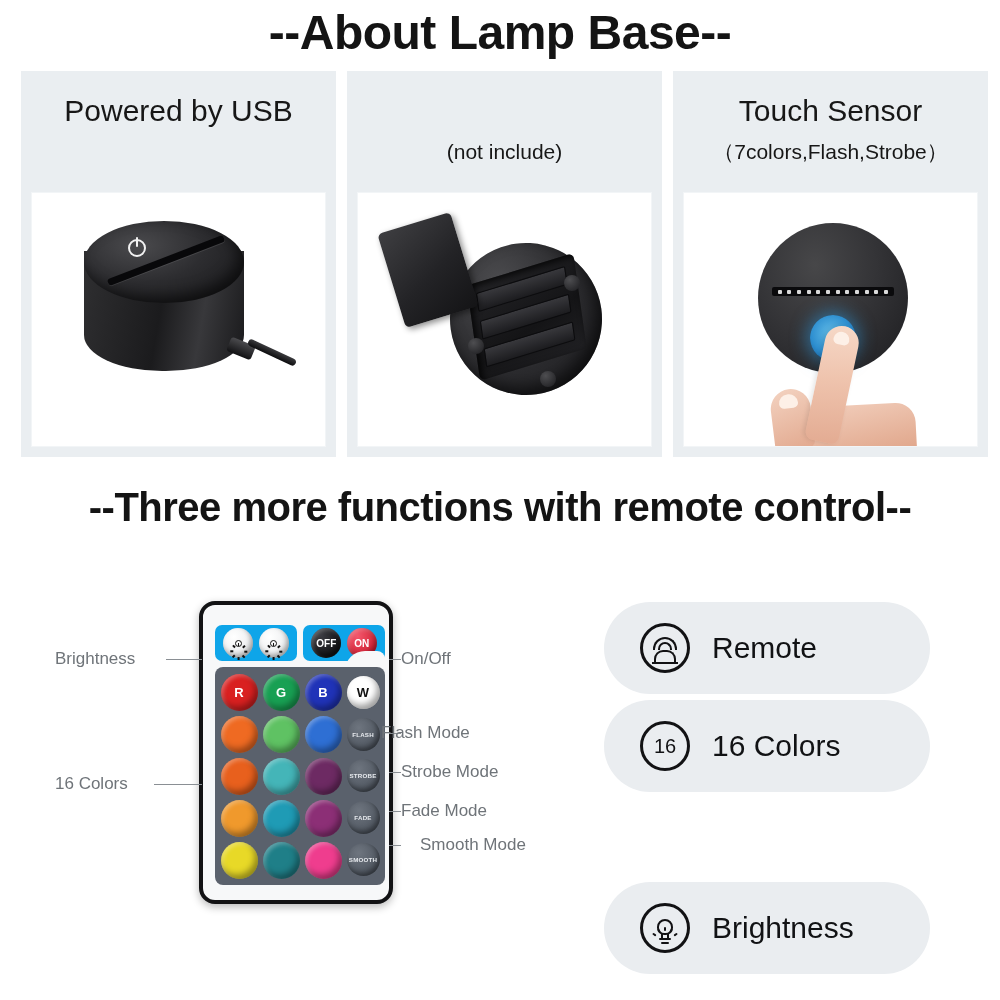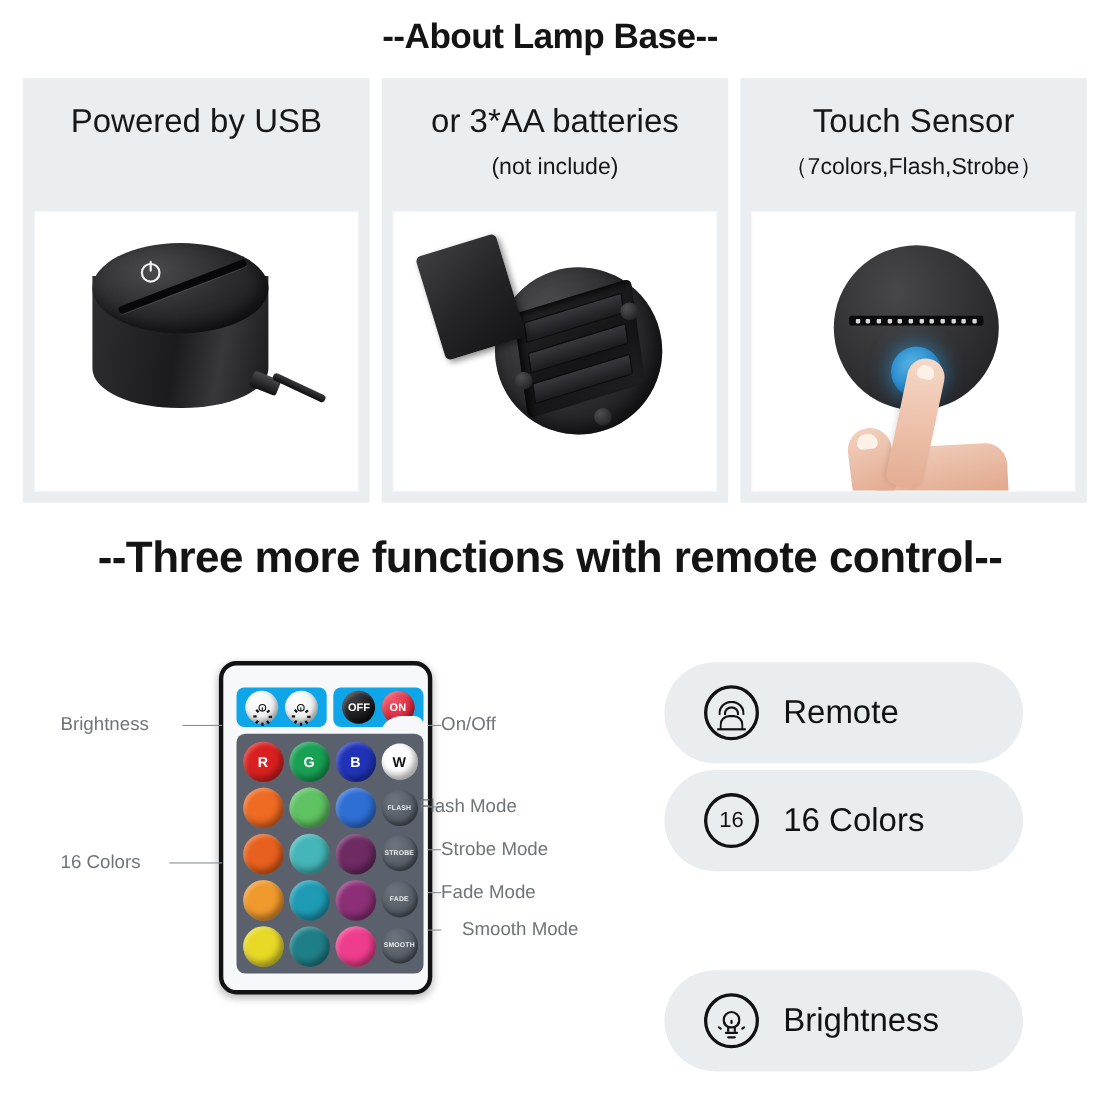--- a/index.html
+++ b/index.html
@@ -20,21 +20,21 @@
   .heading {
     position: absolute;
     left: 0;
     width: 1000px;
     text-align: center;
     font-weight: 700;
     color: #141414;
     letter-spacing: -0.5px;
     white-space: nowrap;
   }
-  #heading-about { top: 8px; font-size: 32px; line-height: 50px; }
+  #heading-about { top: 8px; font-size: 48px; line-height: 50px; }
   #heading-functions { top: 482px; font-size: 40px; line-height: 50px; }
 
   
   .panel {
     position: absolute;
     top: 71px;
     width: 315px;
     height: 386px;
     background: #eaeef1;
   }
@@ -550,21 +550,20 @@
     <div class="base1-body"></div>
     <div class="base1-top"></div>
     <div class="base1-slot"></div>
     <div class="base1-power"></div>
     <div class="base1-plug"></div>
     <div class="base1-cable"></div>
   </div>
 </div>
 
 <div class="panel" id="panel-battery">
-  <div class="panel-title">or 3*AA batteries</div>
   <div class="panel-sub">(not include)</div>
   <div class="panel-photo">
     <div class="base2-disc">
       <div class="base2-well">
         <div class="cell"></div>
         <div class="cell"></div>
         <div class="cell"></div>
       </div>
     </div>
     <div class="base2-foot foot-a"></div>

